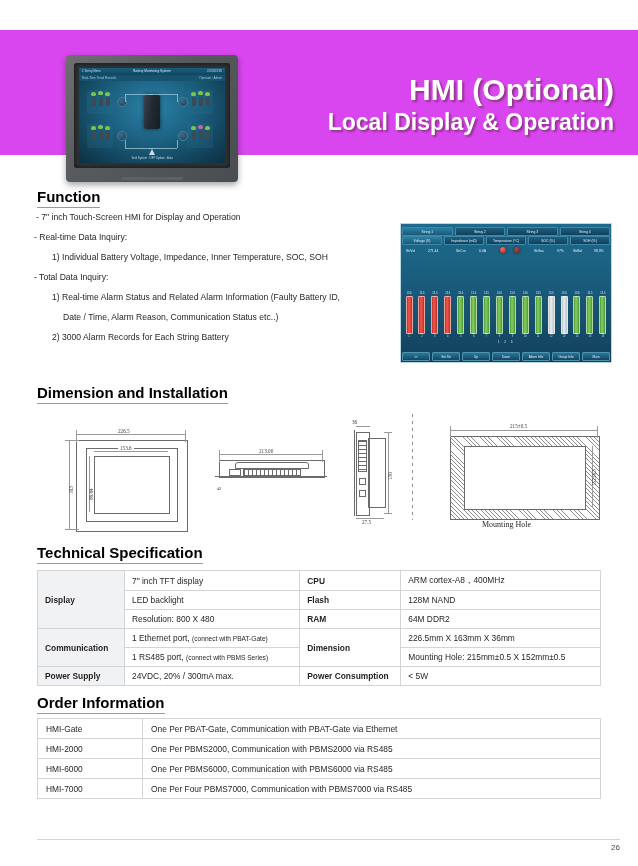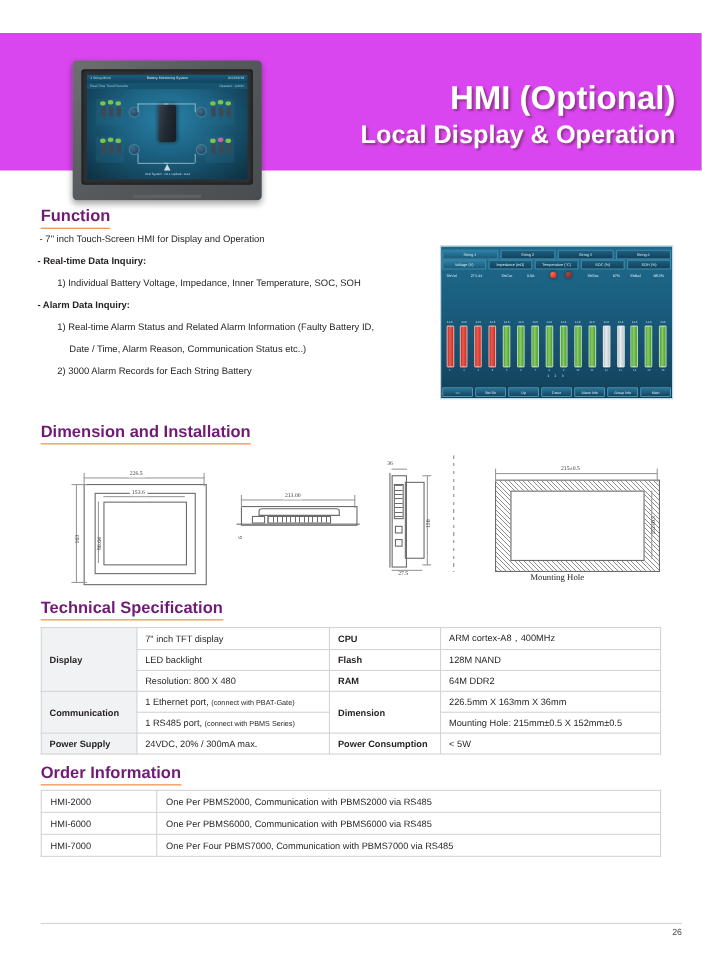--- a/index.html
+++ b/index.html
@@ -102,31 +102,31 @@
     border-bottom:6px solid #c9dde8;
   }
   .device-foot{
     position:absolute;left:32%;bottom:2px;width:36%;height:3px;
     background:#5e6164;border-radius:1px;
   }
 
   
   .sec-head{
     position:absolute;
-    font-size:15px;font-weight:bold;color:#701a75;
+    font-size:15px;font-weight:bold;color:#000000;
     border-bottom:1.5px solid #ef7f3d;
     padding-bottom:2px;
     white-space:nowrap;
   }
 
   
   .fn-list{position:absolute;left:30px;top:207px;width:390px;}
   .fn-line{font-size:8.6px;line-height:20px;color:#231f20;white-space:nowrap;}
   .fn-l1{padding-left:6px;}
-  .fn-l1b{padding-left:4px;font-weight:bold;}
+  .fn-l1b{padding-left:4px;font-weight:normal;}
   .fn-l2{padding-left:22px;}
   .fn-l3{padding-left:33px;}
 
   
   .sw{
     position:absolute;left:400px;top:223px;width:210px;height:138px;
     background:linear-gradient(180deg,#1f6a8c 0%,#1a5f80 35%,#174f6d 70%,#11405a 100%);
     border:1px solid #bfd7e2;
     overflow:hidden;
   }
@@ -313,21 +313,21 @@
   </div>
   <div class="device-foot"></div>
 </div>
 
 <div class="sec-head" style="left:37px;top:188px;">Function</div>
 
 <div class="fn-list">
   <div class="fn-line fn-l1">- 7" inch Touch-Screen HMI for Display and Operation</div>
   <div class="fn-line fn-l1b">- Real-time Data Inquiry:</div>
   <div class="fn-line fn-l2">1) Individual Battery Voltage, Impedance, Inner Temperature, SOC, SOH</div>
-  <div class="fn-line fn-l1b">- Alarm Data Inquiry:</div>
+  <div class="fn-line fn-l1b">- Total Data Inquiry:</div>
   <div class="fn-line fn-l2">1) Real-time Alarm Status and Related Alarm Information (Faulty Battery ID,</div>
   <div class="fn-line fn-l3">Date / Time, Alarm Reason, Communication Status etc..)</div>
   <div class="fn-line fn-l2">2) 3000 Alarm Records for Each String Battery</div>
 </div>
 
 <div class="sw">
 
   <div class="sw-row" style="top:3px;">
     <div class="sw-tab sel">String 1</div>
     <div class="sw-tab">String 2</div>
@@ -567,20 +567,24 @@
     <td>&lt; 5W</td>
   </tr>
 </tbody>
   </table>
 
 <div class="sec-head" style="left:37px;top:694px;">Order Information</div>
 
 <table class="order-table">
   <tbody>
   <tr>
+    <td class="model">HMI-Gate</td>
+    <td>One Per PBAT-Gate, Communication with PBAT-Gate via Ethernet</td>
+  </tr>
+  <tr>
     <td class="model">HMI-2000</td>
     <td>One Per PBMS2000, Communication with PBMS2000 via RS485</td>
   </tr>
   <tr>
     <td class="model">HMI-6000</td>
     <td>One Per PBMS6000, Communication with PBMS6000 via RS485</td>
   </tr>
   <tr>
     <td class="model">HMI-7000</td>
     <td>One Per Four PBMS7000, Communication with PBMS7000 via RS485</td>

